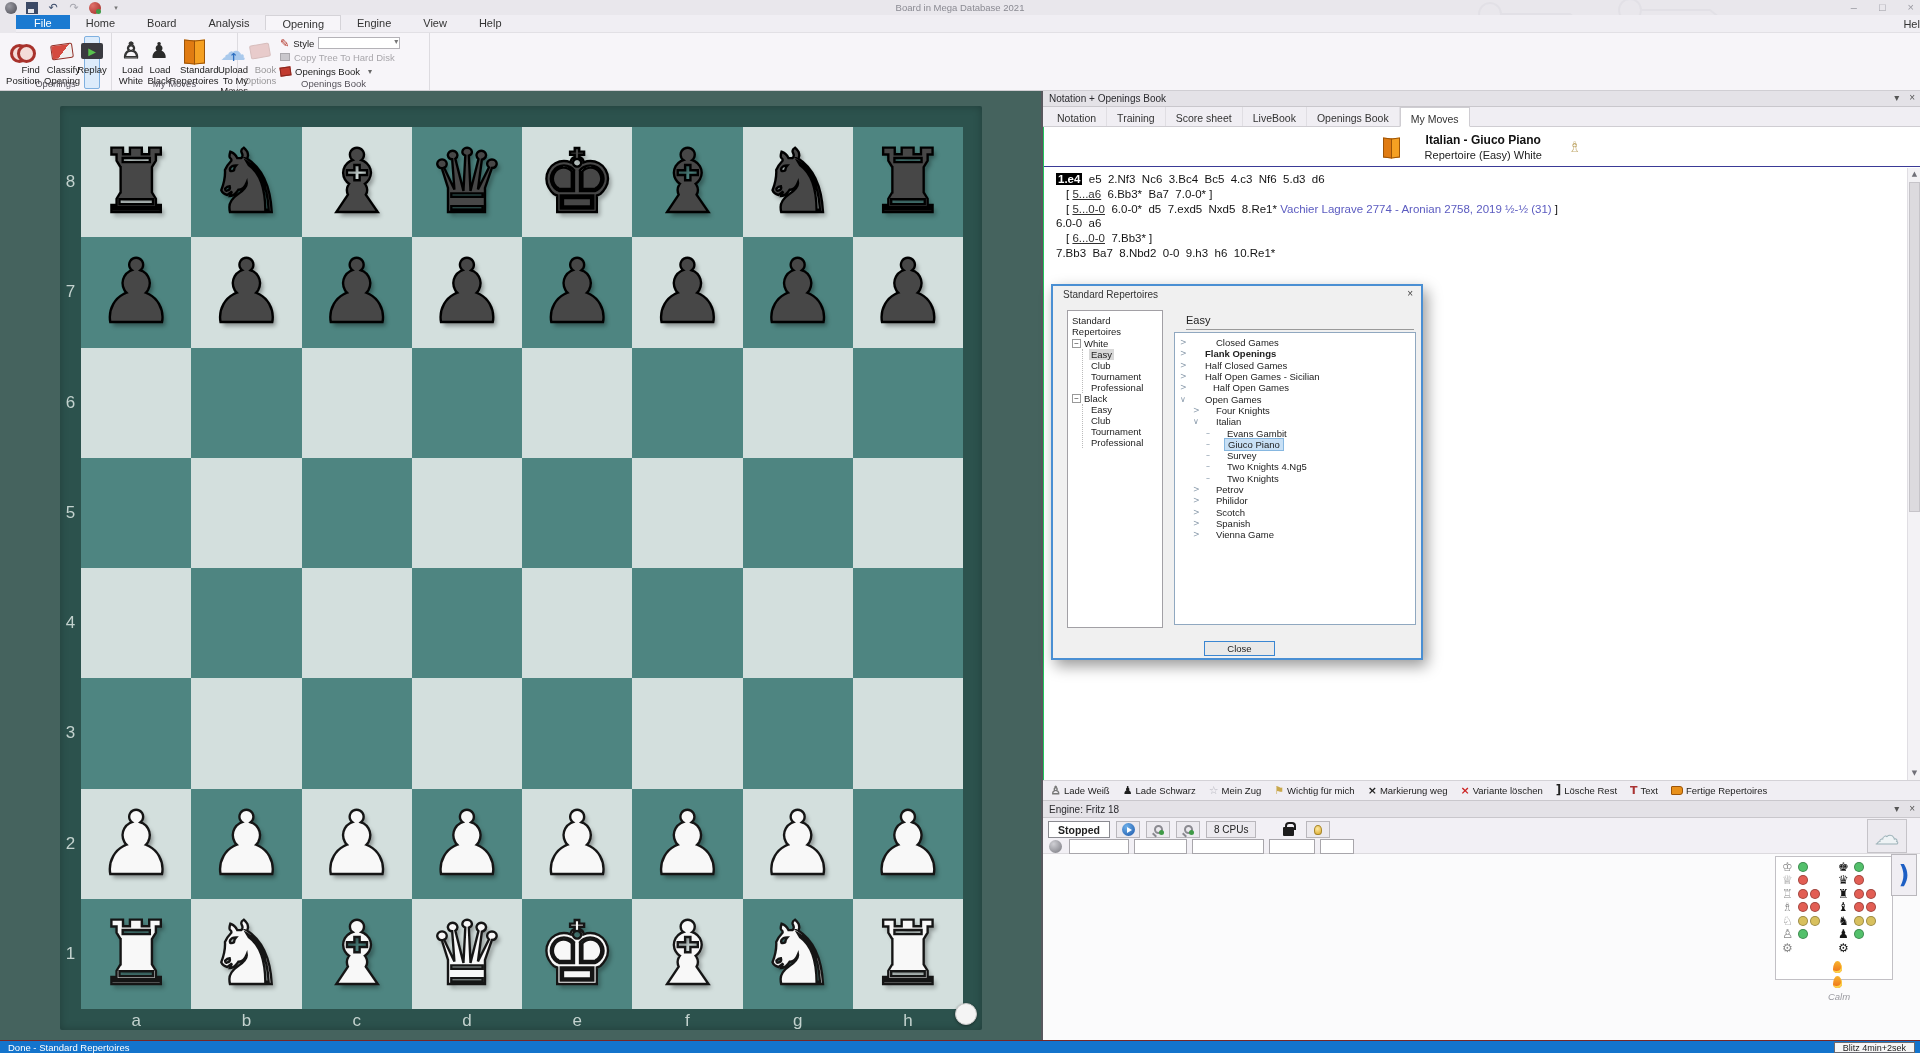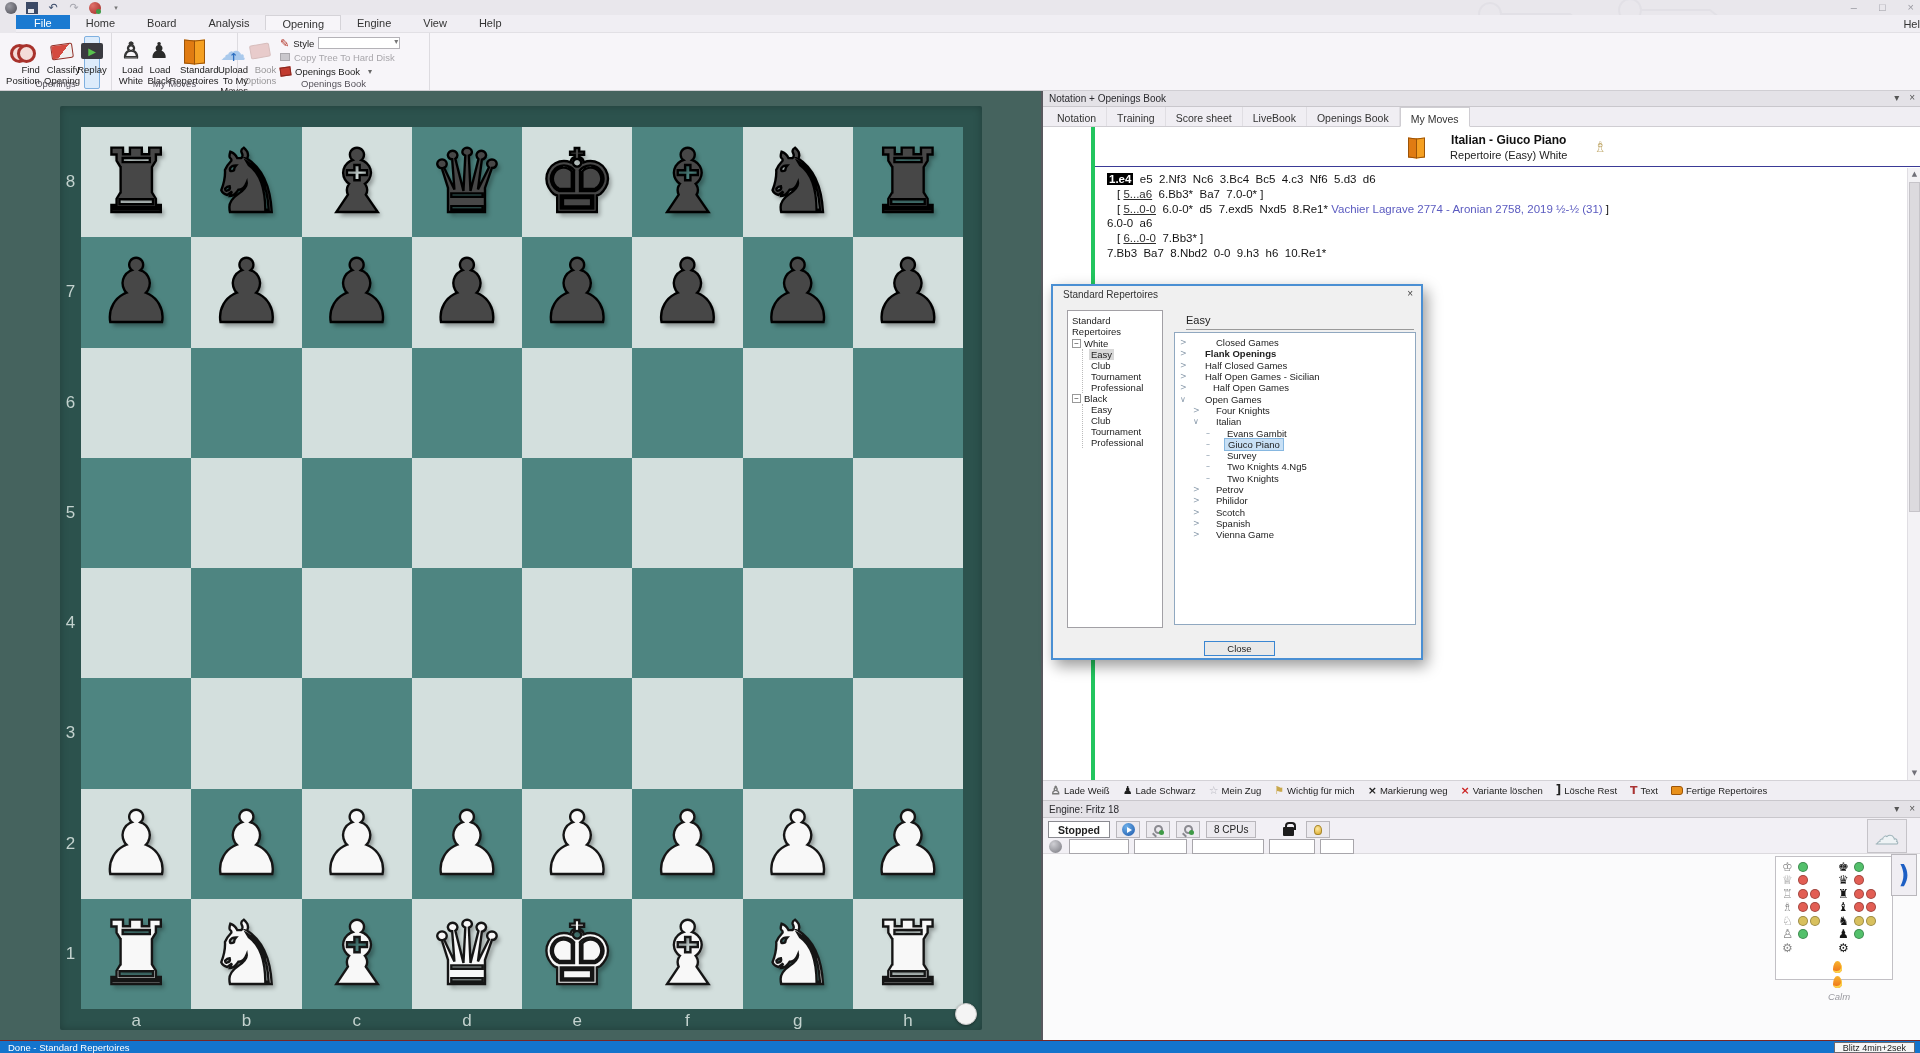--- a/index.html
+++ b/index.html
@@ -81,21 +81,21 @@
 
   .splitter { position:absolute; left:1041px; top:91px; width:2px; height:949px; background:#58585e; }
 
   
   .right-panel { position:absolute; left:1043px; top:91px; width:877px; height:949px; background:#fff; display:flex; flex-direction:column; }
   .pcaption { height:16px; background:#e4e2e7; border-bottom:1px solid #c9c7cc; display:flex; align-items:center; padding:0 6px; font-size:10px; color:#2a2a2e; position:relative; }
   .pcaption .pc-ctl { position:absolute; right:5px; top:1px; display:flex; gap:10px; color:#555; font-size:10px; }
   .tabsrow { height:20px; background:#f0eef3; border-bottom:1px solid #cfcdd2; display:flex; align-items:stretch; padding-left:4px; }
   .ntab { padding:3px 10px 0 10px; font-size:10.5px; color:#333; border-right:1px solid #e0dee3; display:flex; align-items:center; }
   .ntab.active { background:#fff; border:1px solid #cfcdd2; border-bottom:1px solid #fff; margin-bottom:-1px; }
-  .notation-area { height:653px; background:#fff; position:relative; border-left:4px solid #22c55e;margin-left:48px; }
+  .notation-area { height:653px; background:#fff; position:relative; border-left:1px solid #22c55e; }
   .nheader { height:40px; display:flex; align-items:center; justify-content:center; gap:26px; border-bottom:1px solid #3a3a96; }
   .nh-book { width:16px; height:18px; position:relative; }
   .nh-book::before { content:""; position:absolute; left:0; top:0; width:7px; height:18px; background:#e07b12; transform:skewY(7deg); border:1px solid #9c5408; }
   .nh-book::after { content:""; position:absolute; left:8px; top:0; width:7px; height:18px; background:#f5a022; transform:skewY(-7deg); border:1px solid #9c5408; }
   .nh-text { text-align:center; }
   .nh-title { font-size:12px; font-weight:bold; color:#111; }
   .nh-sub { font-size:11px; color:#222; margin-top:2px; }
   .nh-bishop { font-family:"DejaVu Sans",sans-serif; font-size:15px; color:#c6b078; }
   .moves { padding:5px 20px 0 12px; font-size:11.5px; line-height:14.8px; white-space:pre-wrap; }
   .mline { color:#141414; }
@@ -199,20 +199,21 @@
     <span class="qi glyph" style="font-size:7px;color:#777;">▾</span>
   </div>
   <svg class="deco" width="360" height="28">
     <g fill="none" stroke="#dddce2" stroke-width="2">
       <circle cx="60" cy="14" r="11"></circle>
         <circle cx="200" cy="10" r="11"></circle>
       <path d="M71 14 H 140 L 155 26 H 300"></path>
         <path d="M211 10 H 280 L 295 22 H 355"></path>
     </g>
   </svg>
+  <div class="win-title">Board in Mega Database 2021</div>
   <div class="win-controls">
     <span>–</span>
     <span>□</span>
     <span>×</span>
   </div>
 </div>
 
 <div class="menubar" id="menubar">
   <span class="mtab file">File</span>
     <span class="mtab">Home</span>

